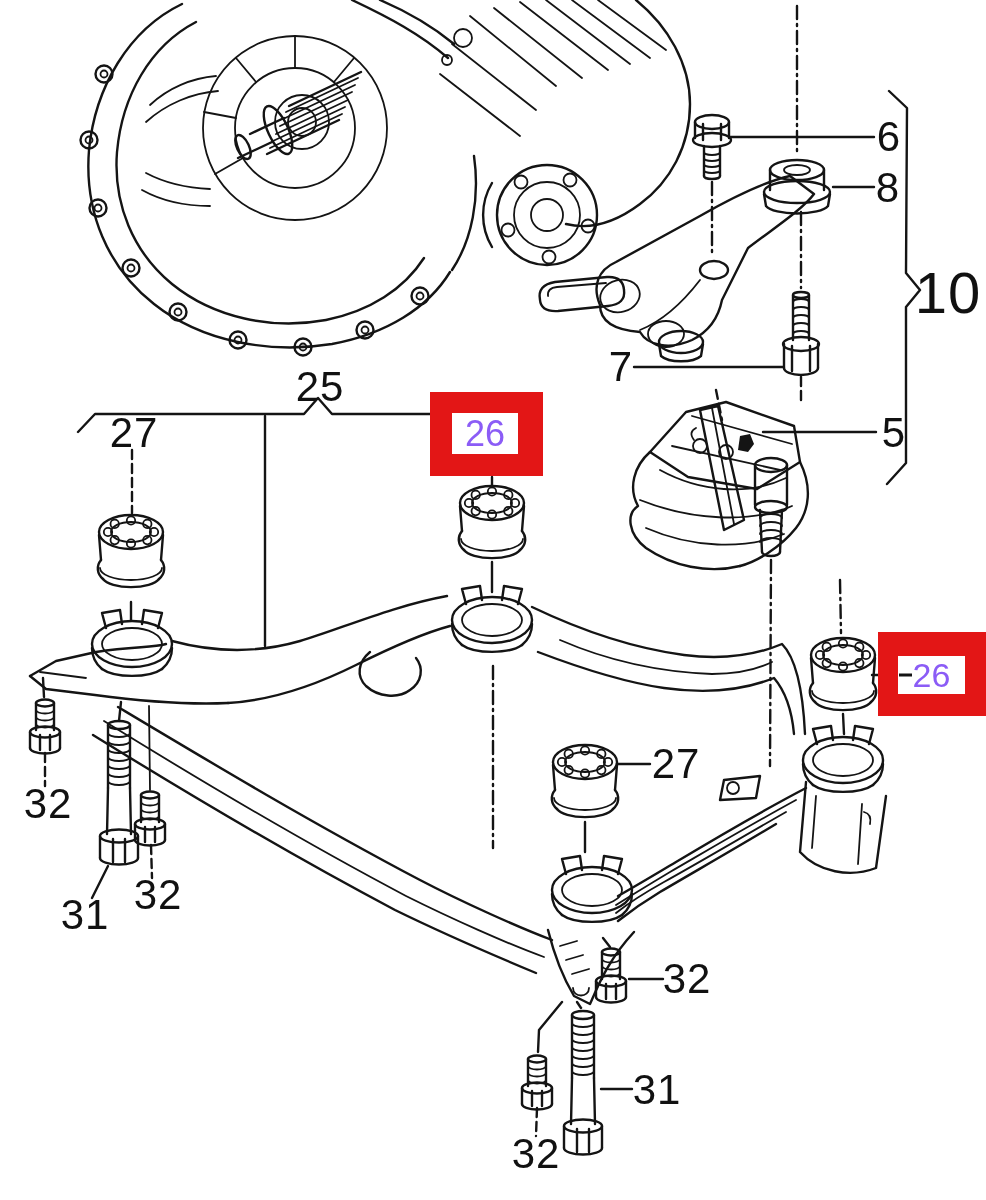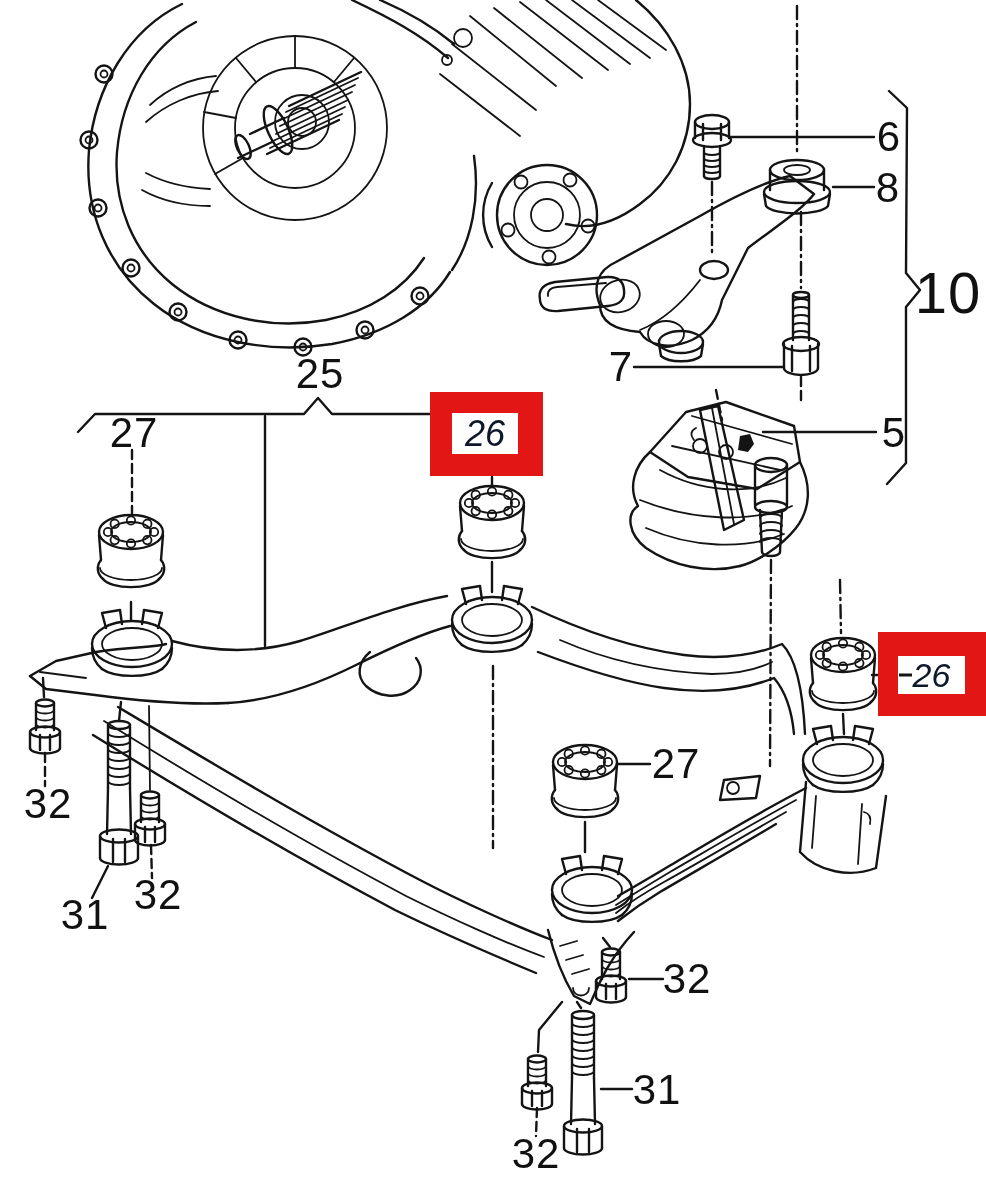--- a/index.html
+++ b/index.html
@@ -9,21 +9,21 @@
   svg *{stroke:#141414;fill:none;stroke-width:2.4;stroke-linecap:round;stroke-linejoin:round;}
   svg .thin{stroke-width:1.8;}
   svg .dash{stroke-dasharray:9 5;}
   svg .dashdot{stroke-dasharray:13 5 2 5;}
   svg .fillb{fill:#141414;stroke:none;}
   .part-label{position:absolute;transform:translate(-50%,-50%);color:#111111;
               font-size:42px;font-weight:400;letter-spacing:1px;white-space:nowrap;}
   .part-label.big{font-size:58px;}
   .highlight-box{position:absolute;background:#e31616;}
   .highlight-inner{position:absolute;background:#ffffff;display:flex;align-items:center;
-                   justify-content:center;color:#0f172a;font-size:35px;font-weight:400;font-style:italic;}
+                   justify-content:center;color:#8b5cf6;font-size:35px;font-weight:400;}
   .leader-tick{position:absolute;left:1px;top:50%;width:13px;height:3px;background:#141414;
                transform:translateY(-50%);}
 </style>
 </head>
 <body>
 
 <div class="stage">
 
 <svg width="986" height="1200" viewBox="0 0 986 1200">
   <defs>
@@ -281,21 +281,21 @@
     <path d="M 562,1002 L 539,1030 L 538,1052"></path>
     <path class="dash" d="M 537,1108 L 536,1136"></path>
   </g>
 </svg>
 
   <div class="part-label" style="left:889px;top:137px">6</div>
   <div class="part-label" style="left:888px;top:188px">8</div>
   <div class="part-label big" style="left:948px;top:292px">10</div>
   <div class="part-label" style="left:621px;top:367px">7</div>
   <div class="part-label" style="left:894px;top:433px">5</div>
-  <div class="part-label" style="left:320px;top:374px">25</div>
+  <div class="part-label" style="left:320px;top:387px">25</div>
   <div class="part-label" style="left:134px;top:433px">27</div>
   <div class="part-label" style="left:676px;top:764px">27</div>
   <div class="part-label" style="left:48px;top:804px">32</div>
   <div class="part-label" style="left:85px;top:915px">31</div>
   <div class="part-label" style="left:158px;top:895px">32</div>
   <div class="part-label" style="left:687px;top:979px">32</div>
   <div class="part-label" style="left:657px;top:1090px">31</div>
   <div class="part-label" style="left:536px;top:1154px">32</div>
 
   <div class="highlight-box" style="left:430px;top:392px;width:113px;height:84px">

